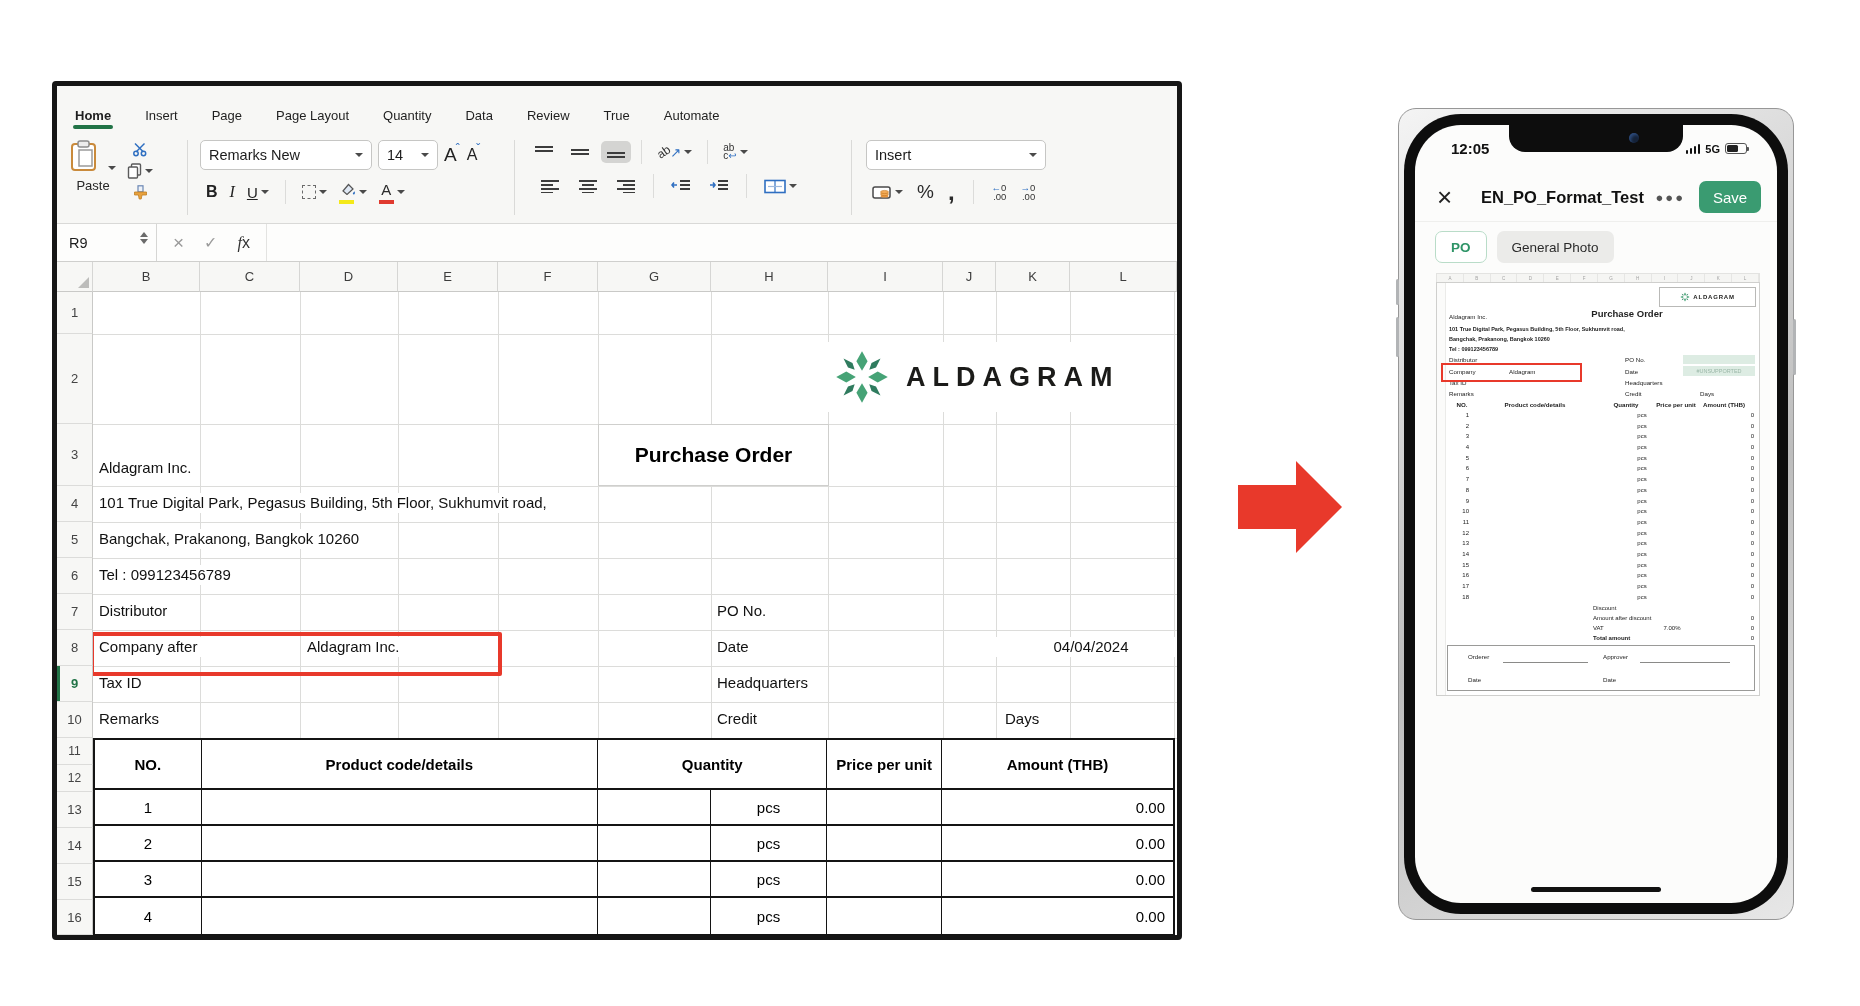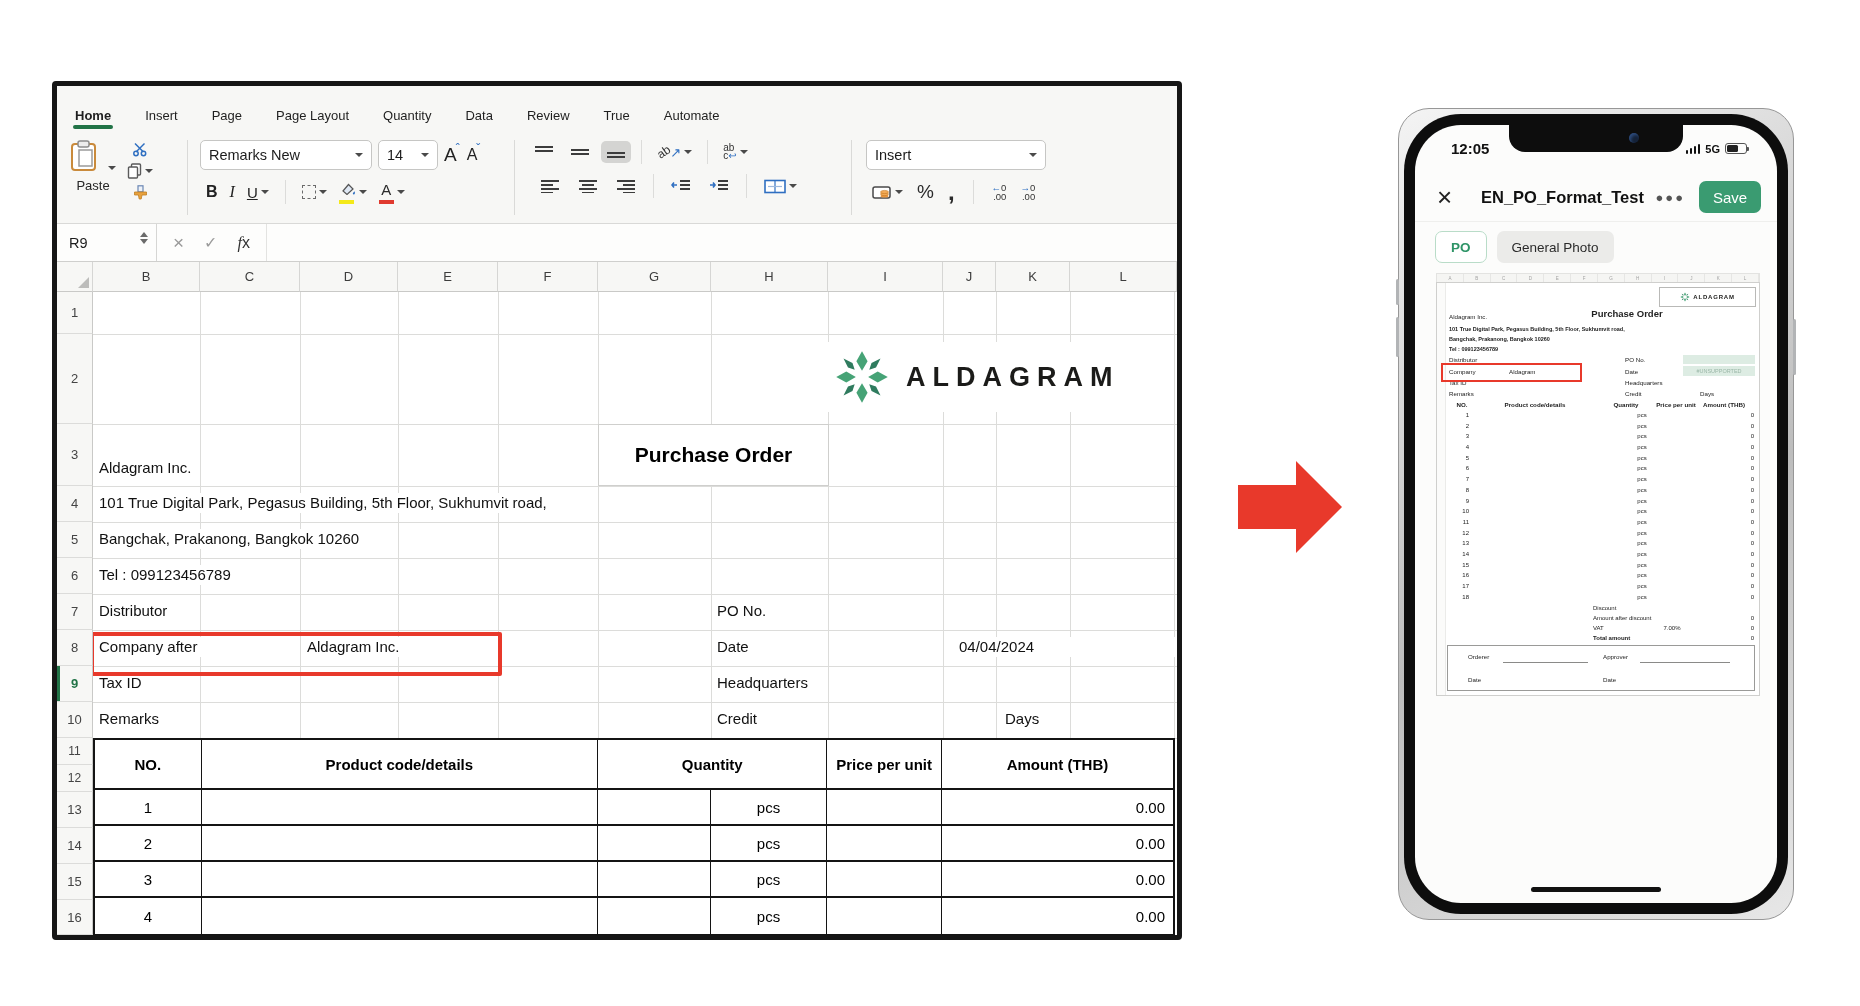--- a/index.html
+++ b/index.html
@@ -82,21 +82,21 @@
   .it-hdr div { border-right:1.5px solid #141414; display:flex; align-items:center; justify-content:center; font-weight:bold; font-size:15px; }
   .it-row { display:flex; height:36px; border-bottom:2px solid #141414; }
   .it-row div { border-right:1.5px solid #141414; display:flex; align-items:center; justify-content:center; font-size:15px; }
   .it-row .amt { justify-content:flex-end; padding-right:8px; }
   .redbox { position:absolute; left:-3px; top:340px; width:412px; height:44px; border:4px solid #e8392b; border-radius:2px; z-index:6; }
 
   
   .big-arrow { position:absolute; left:1238px; top:452px; }
 
   
-  .phone { position:absolute; left:1398px; top:108px; width:396px; height:812px; border-radius:31px;
+  .phone { position:absolute; left:1398px; top:108px; width:396px; height:812px; border-radius:18px;
            background:linear-gradient(150deg,#f4f4f4,#bdbdbd 55%,#e7e7e7); border:1px solid #979797; padding:5px; }
   .bezel { width:100%; height:100%; background:#0d0d0d; border-radius:57px; padding:11px; }
   .screen { position:relative; width:100%; height:100%; background:#fcfcfb; border-radius:46px; overflow:hidden; }
   .notch { position:absolute; top:0; left:50%; transform:translateX(-50%); width:174px; height:27px; background:#0d0d0d; border-radius:0 0 16px 16px; z-index:9; }
   .cam { position:absolute; right:44px; top:8px; width:10px; height:10px; border-radius:50%; background:#152238; box-shadow:inset 2px 2px 3px #2c4a7a; }
   .pstatus { position:absolute; top:15px; left:0; right:0; display:flex; justify-content:space-between; padding:0 30px 0 36px; align-items:center; z-index:10; }
   .ptime { font-size:15px; font-weight:bold; color:#111; }
   .pright { display:flex; align-items:center; gap:5px; }
   .sig { display:flex; align-items:flex-end; gap:1.5px; height:10px; }
   .sig i { width:2.5px; background:#111; border-radius:1px; display:block; }
@@ -484,21 +484,21 @@
         <span class="lbl" style="left:2px;top:201px;">101 True Digital Park, Pegasus Building, 5th Floor, Sukhumvit road,</span>
         <span class="lbl" style="left:2px;top:237px;">Bangchak, Prakanong, Bangkok 10260</span>
         <span class="lbl" style="left:2px;top:273px;">Tel : 099123456789</span>
 
         <span class="lbl" style="left:2px;top:309px;">Distributor</span>
         <span class="lbl" style="left:620px;top:309px;">PO No.</span>
 
         <span class="lbl" style="left:2px;top:345px;">Company after</span>
         <span class="lbl" style="left:210px;top:345px;">Aldagram Inc.</span>
         <span class="lbl" style="left:620px;top:345px;">Date</span>
-        <span class="lbl" style="left:862px;top:345px;width:228px;text-align:left;">04/04/2024</span>
+        <span class="lbl" style="left:884px;top:345px;width:228px;text-align:center;">04/04/2024</span>
 
         <span class="lbl" style="left:2px;top:381px;">Tax ID</span>
         <span class="lbl" style="left:620px;top:381px;">Headquarters</span>
 
         <span class="lbl" style="left:2px;top:417px;">Remarks</span>
         <span class="lbl" style="left:620px;top:417px;">Credit</span>
         <span class="lbl" style="left:908px;top:417px;">Days</span>
 
         <div class="item-table">
           <div class="it-hdr">

